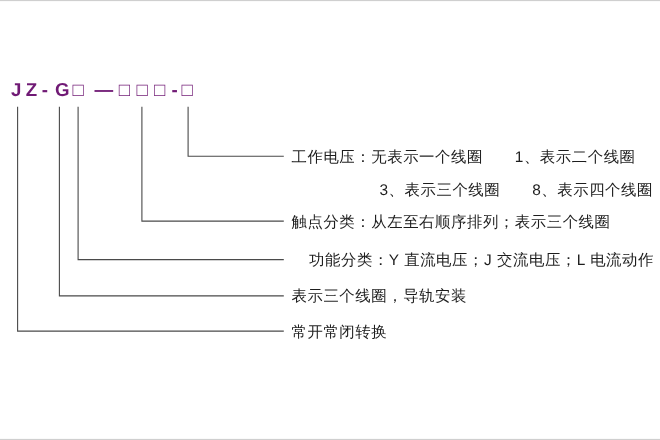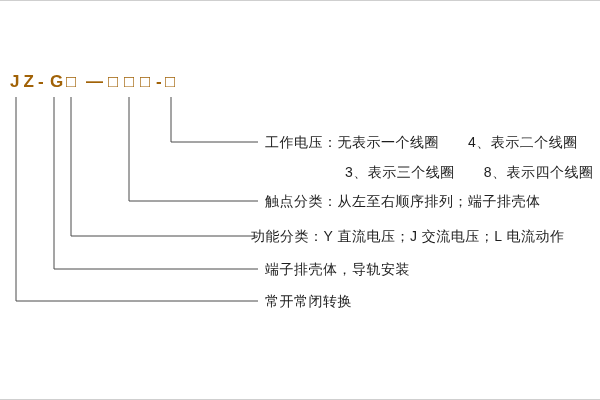--- a/index.html
+++ b/index.html
@@ -10,21 +10,21 @@
     color:#1d1d1d;
   }
   .frame{
     position:absolute;left:0;top:0;width:600px;height:398px;
     border-top:1px solid #cfcfcf;border-bottom:1px solid #cfcfcf;
     pointer-events:none;
   }
   .code-part{
     position:absolute;top:72px;
     font-size:17px;font-weight:bold;letter-spacing:4px;
-    color:#a16207;white-space:pre;
+    color:#701a75;white-space:pre;
   }
   .code-box{
     font-weight:normal;font-size:17px;letter-spacing:2px;
   }
   .diagram-label{
     position:absolute;font-size:14px;line-height:17px;
     color:#1d1d1d;white-space:pre;letter-spacing:0.5px;
   }
   svg.lines{position:absolute;left:0;top:0;width:600px;height:400px;}
   svg.lines polyline{fill:none;stroke:#4a4a4a;stroke-width:1;}
@@ -48,23 +48,23 @@
   <span class="code-part" style="left:50px">G</span>
   <span class="code-part code-box" style="left:66px">□</span>
   <span class="code-part" style="left:86px">—</span>
   <span class="code-part code-box" style="left:108px">□</span>
   <span class="code-part code-box" style="left:124px">□</span>
   <span class="code-part code-box" style="left:140px">□</span>
   <span class="code-part" style="left:156px">-</span>
   <span class="code-part code-box" style="left:165px">□</span>
 </div>
 
-<div class="diagram-label" style="left:265px;top:134px">工作电压：无表示一个线圈　　4、表示二个线圈</div>
+<div class="diagram-label" style="left:265px;top:134px">工作电压：无表示一个线圈　　1、表示二个线圈</div>
 
 <div class="diagram-label" style="left:345px;top:164px">3、表示三个线圈　　8、表示四个线圈</div>
 
-<div class="diagram-label" style="left:265px;top:193px">触点分类：从左至右顺序排列；端子排壳体</div>
+<div class="diagram-label" style="left:265px;top:193px">触点分类：从左至右顺序排列；表示三个线圈</div>
 
-<div class="diagram-label" style="left:251px;top:228px">功能分类：Y 直流电压；J 交流电压；L 电流动作</div>
+<div class="diagram-label" style="left:281px;top:228px">功能分类：Y 直流电压；J 交流电压；L 电流动作</div>
 
-<div class="diagram-label" style="left:265px;top:261px">端子排壳体，导轨安装</div>
+<div class="diagram-label" style="left:265px;top:261px">表示三个线圈，导轨安装</div>
 
 <div class="diagram-label" style="left:265px;top:293px">常开常闭转换</div>
 
 </body></html>

